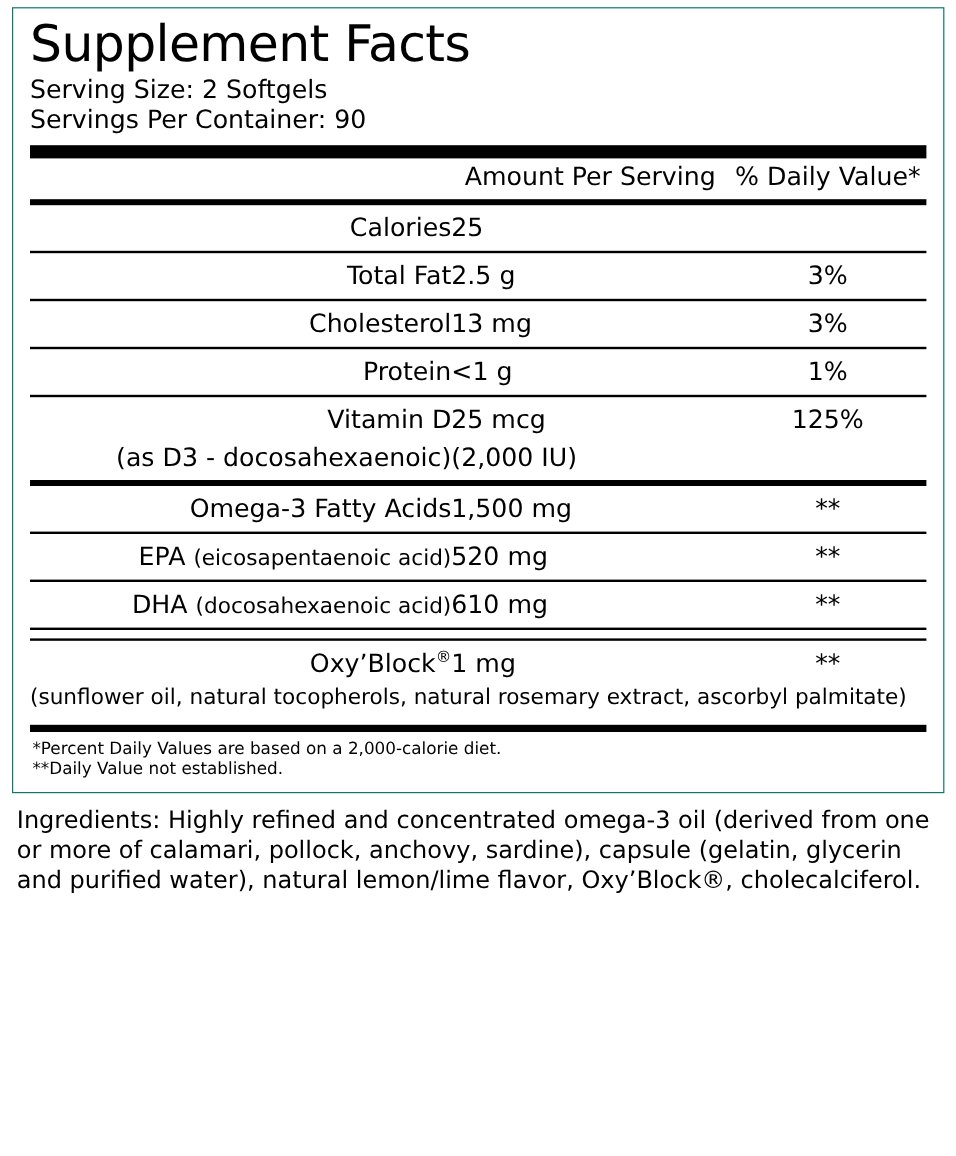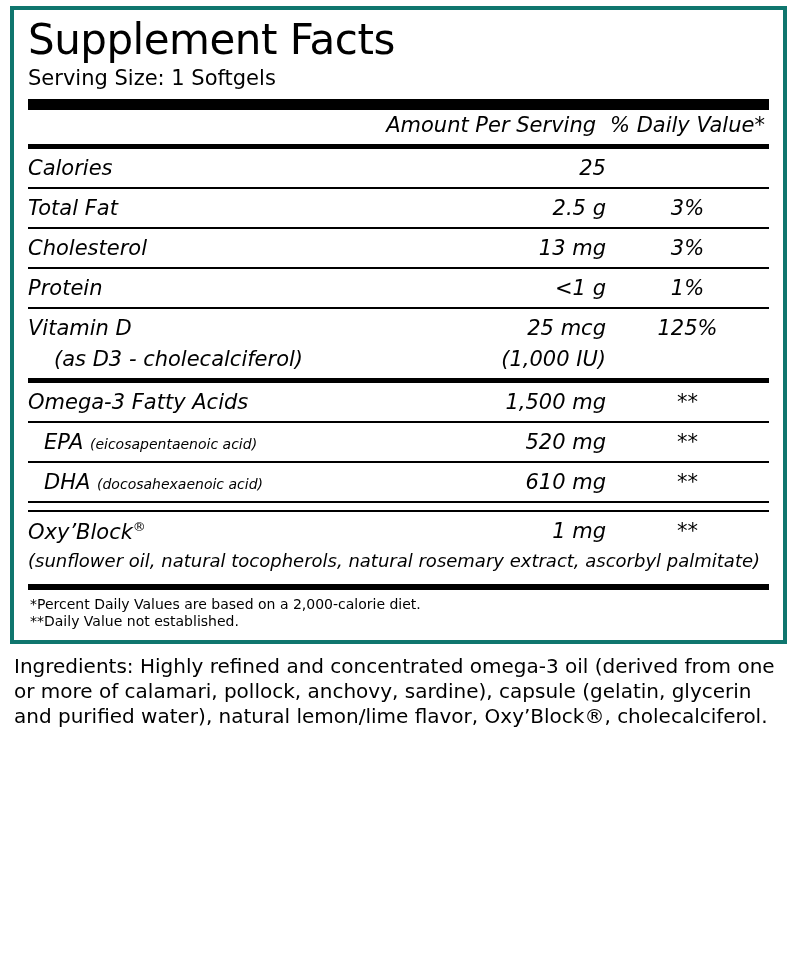--- a/index.html
+++ b/index.html
@@ -17,21 +17,21 @@
   .page {
     position: relative;
     width: 797px;
     height: 963px;
     box-sizing: border-box;
     padding: 6px 10px 0 10px;
   }
 
   
   .panel {
-    border: 4px solid #0f766e;
+    border: 1px solid #0f766e;
     box-sizing: border-box;
     padding: 6px 14px 10px 14px;
   }
 
   .title {
     font-size: 42px;
     line-height: 1.05;
     font-weight: 400;
     letter-spacing: -0.5px;
     margin: 2px 0 4px 0;
@@ -51,28 +51,27 @@
   .rule-med {
     height: 6px;
     background: #000;
     margin: 0;
   }
 
   table.facts {
     width: 100%;
     border-collapse: collapse;
     font-size: 21px;
-    font-style: italic;
   }
   table.facts td {
     padding: 3px 0 4px 0;
     vertical-align: top;
   }
-  .col-name   { width: 47%; text-align: left; }
-  .col-amount { width: 31%; text-align: right; }
+  .col-name   { width: 47%; text-align: right; }
+  .col-amount { width: 31%; text-align: left; }
   .col-dv     { width: 22%; text-align: center; margin-left: 20px; }
 
   .hdr td {
     font-size: 21px;
     padding-bottom: 3px;
     padding-top: 2px;
   }
   .hdr .col-amount, .hdr .col-dv { text-align: center; }
 
   .row-sep td {
@@ -81,21 +80,21 @@
   }
   .sep-line {
     height: 2px;
     background: #000;
     width: 100%;
   }
   .sep-line.med { height: 5px; }
 
   .indent-1 { padding-left: 26px !important; }
   .indent-2 { padding-left: 16px !important; }
-  .sub-text { font-size: 14px; }
+  .sub-text { font-size: 18px; }
   .small-note {
     font-size: 18px;
     line-height: 1.15;
     padding-left: 16px;
   }
   .sup { font-size: 0.62em; vertical-align: super; }
 
   .footnotes {
     font-size: 14px;
     line-height: 1.22;
@@ -110,21 +109,22 @@
 </style>
 </head>
 <body>
 
 <div class="page">
 
   <div class="panel">
 
     <div class="title">Supplement Facts</div>
 
-    <div class="serving-line">Serving Size: 1 Softgels</div>
+    <div class="serving-line">Serving Size: 2 Softgels</div>
+    <div class="serving-line">Servings Per Container: 90</div>
 
     <div class="rule-thick"></div>
 
     <table class="facts">
       <tbody>
         <tr class="hdr">
           <td class="col-name"></td>
           <td class="col-amount">Amount Per Serving</td>
           <td class="col-dv">% Daily Value*</td>
         </tr>
@@ -177,22 +177,22 @@
               <div class="sep-line"></div>
             </td>
         </tr>
 
         <tr>
           <td class="col-name">Vitamin D</td>
           <td class="col-amount">25 mcg</td>
           <td class="col-dv">125%</td>
         </tr>
         <tr>
-          <td class="col-name indent-1">(as D3 - cholecalciferol)</td>
-          <td class="col-amount">(1,000 IU)</td>
+          <td class="col-name indent-1">(as D3 - docosahexaenoic)</td>
+          <td class="col-amount">(2,000 IU)</td>
           <td class="col-dv"></td>
         </tr>
         <tr class="row-sep">
           <td colspan="3">
               <div class="sep-line med"></div>
             </td>
         </tr>
 
         <tr>
           <td class="col-name">Omega-3 Fatty Acids</td>

